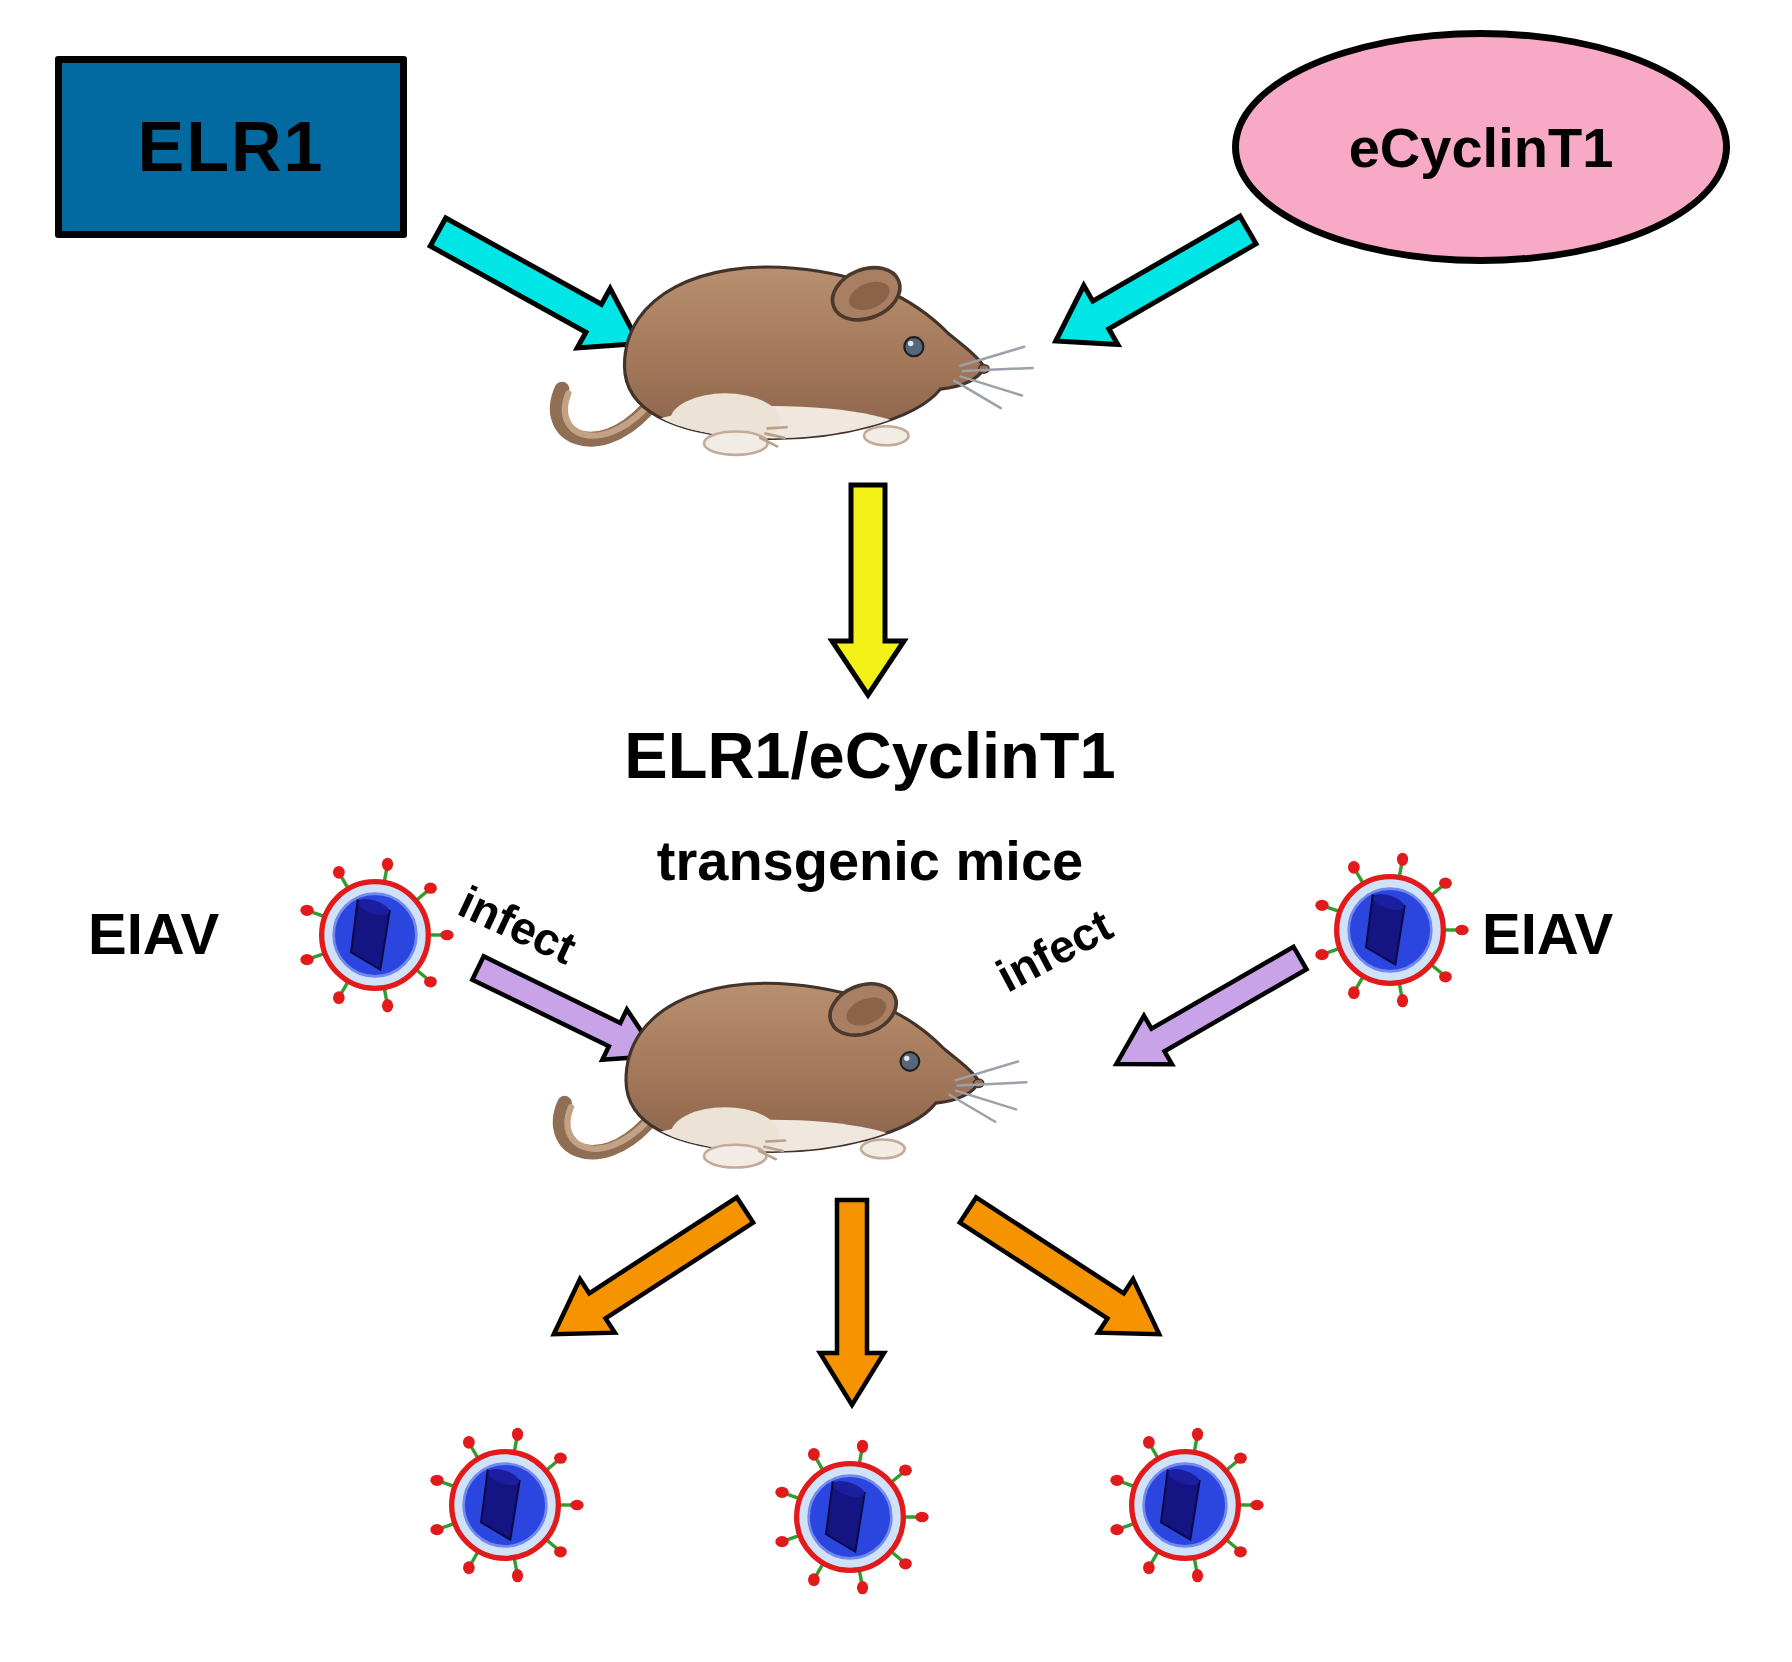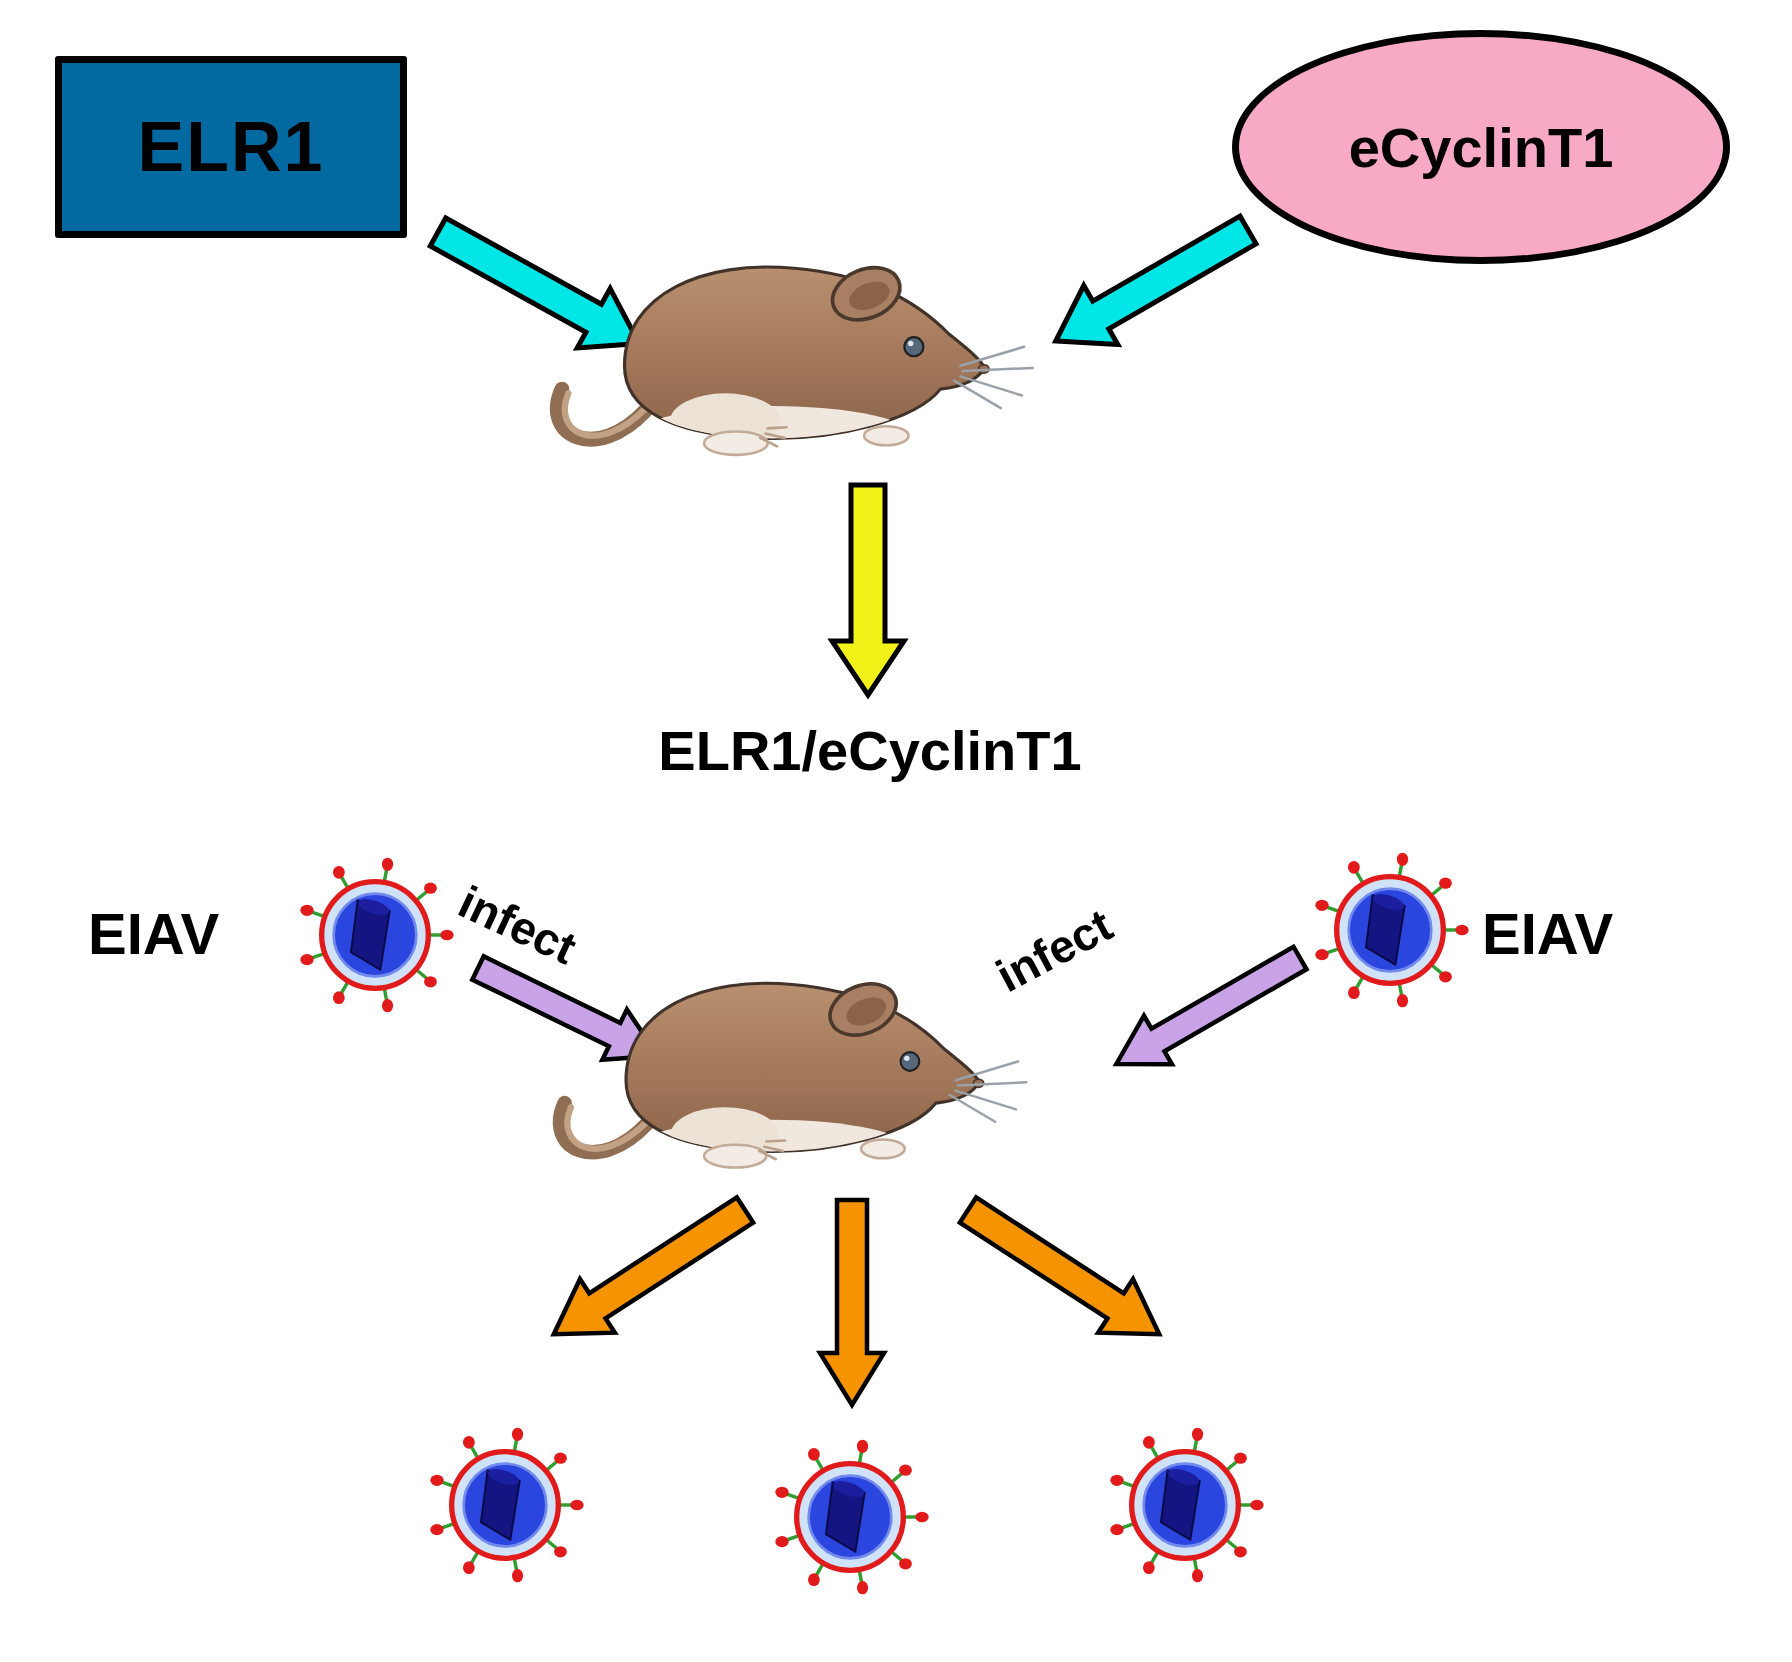--- a/index.html
+++ b/index.html
@@ -21,21 +21,21 @@
     left:55px;top:56px;width:352px;height:182px;
     background:#0369a1;border:7px solid #000;border-radius:3px;
     font-size:70px;letter-spacing:2px;
   }
   .node-ecyclin{
     left:1232px;top:30px;width:498px;height:234px;
     background:#f7a9c6;border:7px solid #000;border-radius:50%;
     font-size:56px;
   }
   .label{position:absolute;font-weight:bold;color:#000;white-space:nowrap;}
-  .label-line1{left:565px;top:718px;width:610px;text-align:center;font-size:56px;}
+  .label-line1{left:565px;top:718px;width:610px;text-align:center;font-size:65px;}
   .label-line2{left:565px;top:828px;width:610px;text-align:center;font-size:56px;}
   .label-eiav-left{left:88px;top:900px;font-size:58px;}
   .label-eiav-right{left:1482px;top:900px;font-size:58px;}
   .label-infect{font-size:46px;}
   .label-infect-left{left:462px;top:872px;transform:rotate(25deg);transform-origin:left center;}
   .label-infect-right{left:1000px;top:952px;transform:rotate(-28deg);transform-origin:left center;}
 </style>
 </head>
 <body>
 
@@ -124,18 +124,19 @@
   </svg>
 
   <div class="node node-elr1">
     <span>ELR1</span>
   </div>
   <div class="node node-ecyclin">
     <span>eCyclinT1</span>
   </div>
 
   <div class="label label-line1">ELR1/eCyclinT1</div>
+  <div class="label label-line2">transgenic mice</div>
   <div class="label label-eiav-left">EIAV</div>
   <div class="label label-eiav-right">EIAV</div>
   <div class="label label-infect label-infect-left">infect</div>
   <div class="label label-infect label-infect-right">infect</div>
 
 </div>
 
 </body></html>

